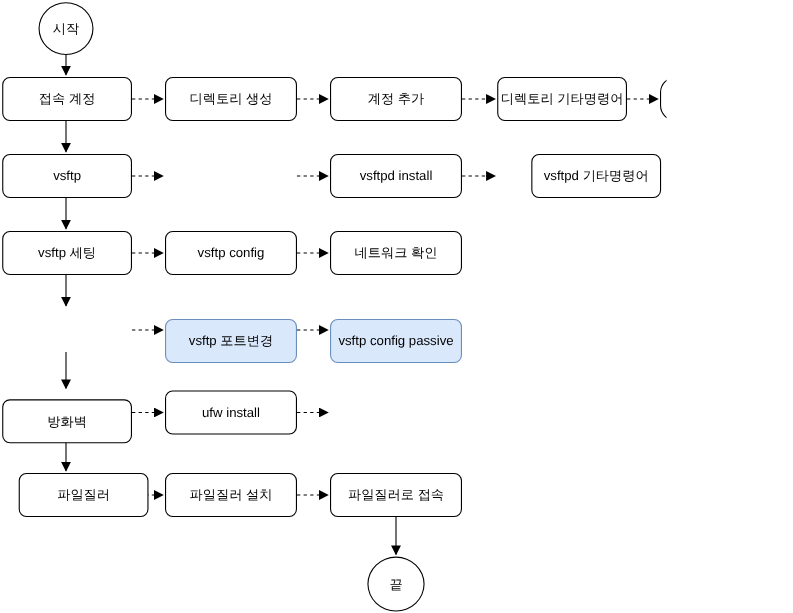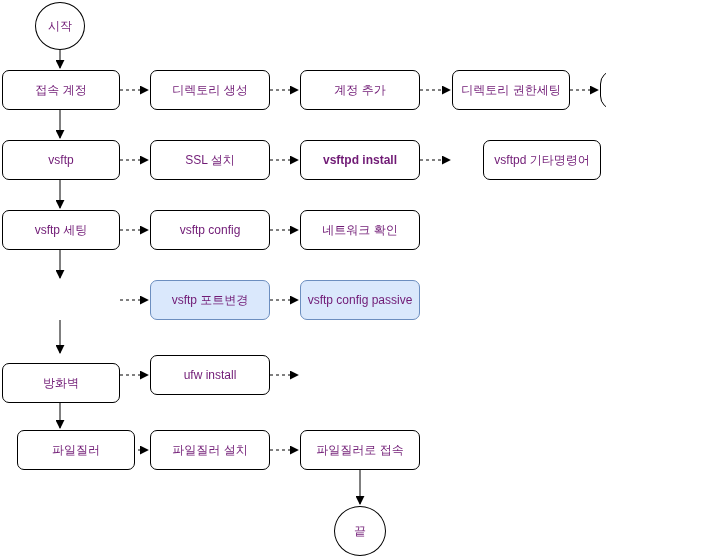--- a/index.html
+++ b/index.html
@@ -3,21 +3,21 @@
 <meta charset="utf-8">
 <style>
   html, body { margin: 0; padding: 0; background: #ffffff; }
   #canvas {
     position: relative;
     width: 606px;
     height: 557px;
     background: #ffffff;
     font-family: "Liberation Sans", "DejaVu Sans", sans-serif;
     font-size: 12px;
-    color: #701a75;
+    color: #000000;
     overflow: hidden;
   }
   #edges {
     position: absolute;
     left: 0; top: 0;
     width: 721px; height: 557px;
     z-index: 0;
   }
   .node {
     position: absolute;
@@ -33,20 +33,21 @@
     white-space: nowrap;
     z-index: 1;
   }
   .node.green {
     background: var(--highlight-green-fill, #d5e8d4);
     border-color: var(--highlight-green-border, #82b366);
   }
   .node.blue {
     background: var(--highlight-blue-fill, #dae8fc);
     border-color: var(--highlight-blue-border, #6c8ebf);
+    margin-top: 10px;
   }
   .terminal {
     position: absolute;
     box-sizing: border-box;
     border: 1px solid #000000;
     background: #ffffff;
     border-radius: 50%;
     display: flex;
     align-items: center;
     justify-content: center;
@@ -101,26 +102,25 @@
       <line class="edge dashed" x1="270" y1="450" x2="298" y2="450" marker-end="url(#arrow)"></line>
     </g>
   </svg>
 
   <div class="terminal" style="left:35px;top:2px;width:50px;height:48px;">시작</div>
   <div class="terminal" style="left:334px;top:506px;width:52px;height:50px;">끝</div>
 
   <div class="node" style="left:2px;top:70px;width:118px;">접속 계정</div>
   <div class="node" style="left:150px;top:70px;width:120px;">디렉토리 생성</div>
   <div class="node" style="left:300px;top:70px;width:120px;">계정 추가</div>
-  <div class="node" style="left:452px;top:70px;width:118px;">디렉토리 권한세팅</div>
+  <div class="node" style="left:452px;top:70px;width:118px;">디렉토리 기타명령어</div>
   <div class="node" style="left:600px;top:70px;width:120px;border-radius:14px;">기타설정등</div>
 
   <div class="node" style="left:2px;top:140px;width:118px;">vsftp</div>
-  <div class="node" style="left:150px;top:140px;width:120px;">SSL 설치</div>
-  <div class="node" style="left:300px;top:140px;width:120px;font-weight:bold;">vsftpd install</div>
+  <div class="node" style="left:300px;top:140px;width:120px;">vsftpd install</div>
   <div class="node" style="left:452px;top:140px;width:118px;margin-left:31px;">vsftpd 기타명령어</div>
 
   <div class="node" style="left:2px;top:210px;width:118px;">vsftp 세팅</div>
   <div class="node" style="left:150px;top:210px;width:120px;">vsftp config</div>
   <div class="node" style="left:300px;top:210px;width:120px;">네트워크 확인</div>
 
   <div class="node blue" style="left:150px;top:280px;width:120px;">vsftp 포트변경</div>
   <div class="node blue" style="left:300px;top:280px;width:120px;">vsftp config passive</div>
 
   <div class="node" style="left:2px;top:363px;width:118px;">방화벽</div>

